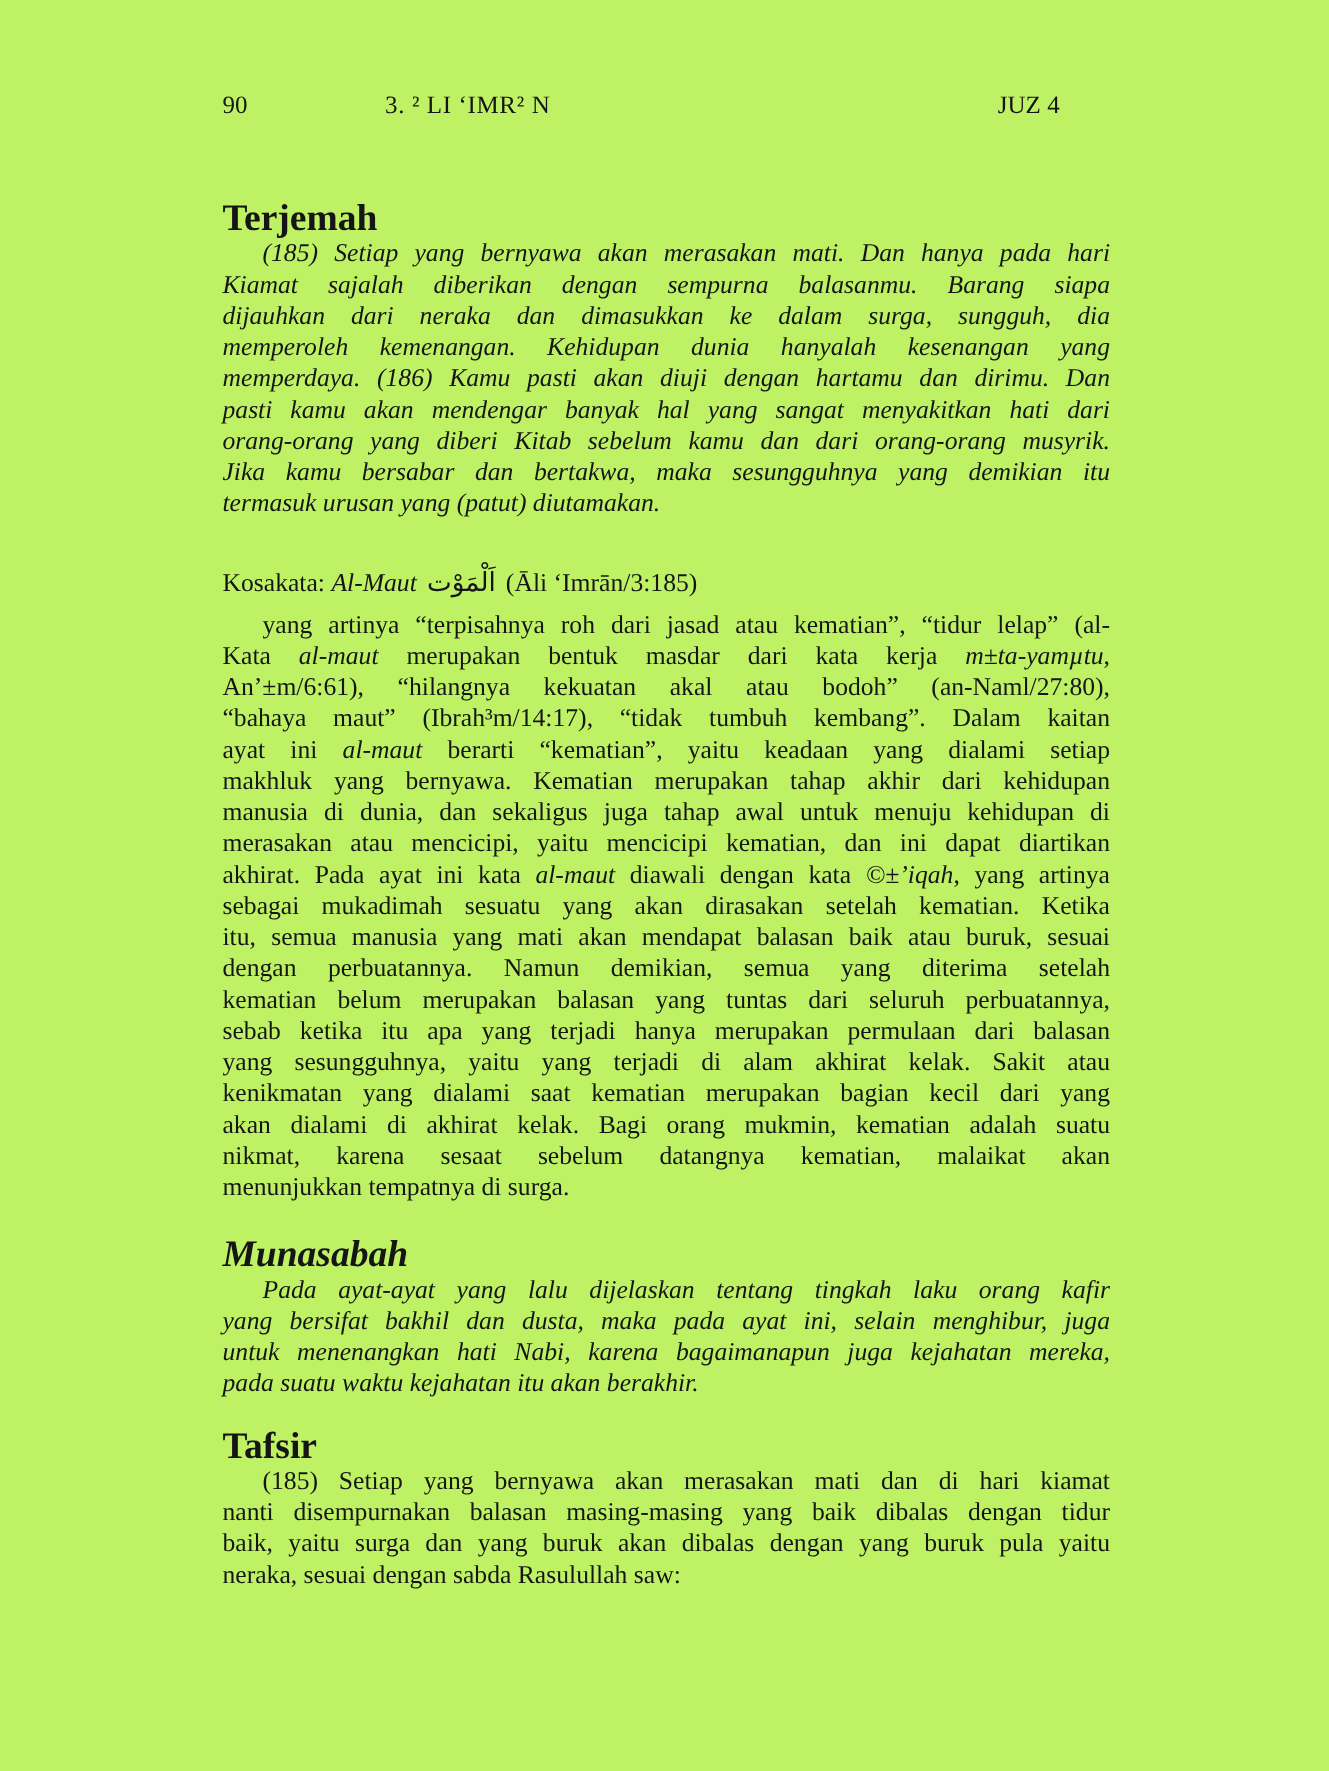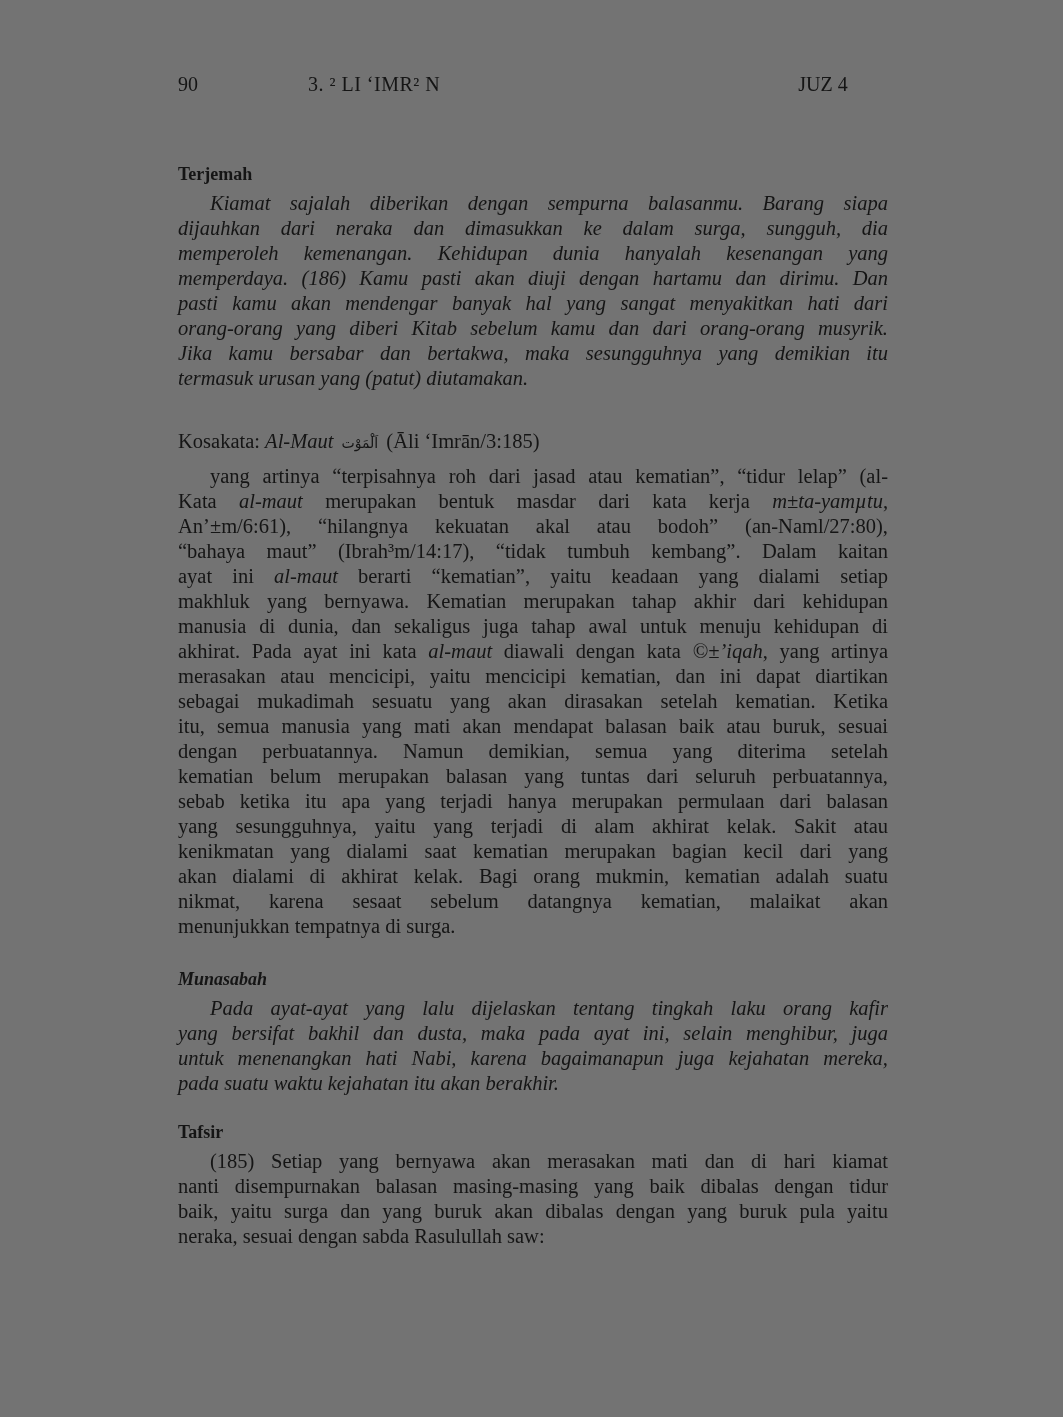--- a/index.html
+++ b/index.html
@@ -1,38 +1,38 @@
 <!DOCTYPE html>
 <html><head>
 <meta charset="utf-8">
 <style>
   html, body { margin: 0; padding: 0; background: #ffffff; }
   .page {
     position: relative;
     width: 1063px;
     height: 1417px;
     box-sizing: border-box;
-    background: #737373;
+    background: #bef264;
     color: #151515;
     font-family: "Liberation Serif", serif;
     padding: 72px 175px 0 178px;
     overflow: hidden;
   }
   .running-header {
     display: flex;
     align-items: baseline;
     font-size: 20px;
     line-height: 24px;
   }
   .rh-left  { width: 130px; text-align: left; }
   .rh-center{ flex: 1; text-align: left; letter-spacing: 0.5px; }
   .rh-right { width: 130px; text-align: center; }
 
   .section-heading {
-    font-size: 18px;
+    font-size: 30px;
     line-height: 25px;
     font-weight: bold;
     margin: 0 0 4px 0;
   }
   .sec-terjemah  { margin-top: 66px; }
   .sec-kosakata  { margin-top: 38px; }
   .sec-munasabah { margin-top: 28px; font-style: italic; }
   .sec-tafsir    { margin-top: 24px; }
 
   .lines { font-size: 20.5px; line-height: 25px; }
@@ -47,40 +47,41 @@
 
   .kosakata-line {
     font-size: 20.5px;
     line-height: 25px;
     margin: 0 0 8px 0;
   }
   .kosakata-label { font-weight: normal; }
   .kosakata-term  { font-style: italic; }
   .arabic-word {
     font-family: "DejaVu Sans", sans-serif;
-    font-size: 14px;
+    font-size: 21px;
     direction: rtl;
     unicode-bidi: embed;
     padding: 0 3px;
   }
 </style>
 </head>
 <body>
 
 <div class="page">
 
   <div class="running-header">
     <span class="rh-left">90</span>
     <span class="rh-center">3. ²  LI ‘IMR²  N</span>
     <span class="rh-right">JUZ 4</span>
   </div>
 
   <div class="sec-terjemah">
     <div class="section-heading">Terjemah</div>
     <div class="lines italic-block">
+        <div class="line"><span>(185) Setiap yang bernyawa akan merasakan mati. Dan hanya pada hari</span></div>
         <div class="line"><span>Kiamat sajalah diberikan dengan sempurna balasanmu. Barang siapa</span></div>
         <div class="line"><span>dijauhkan dari neraka dan dimasukkan ke dalam surga, sungguh, dia</span></div>
         <div class="line"><span>memperoleh kemenangan. Kehidupan dunia hanyalah kesenangan yang</span></div>
         <div class="line"><span>memperdaya. (186) Kamu pasti akan diuji dengan hartamu dan dirimu. Dan</span></div>
         <div class="line"><span>pasti kamu akan mendengar banyak hal yang sangat menyakitkan hati dari</span></div>
         <div class="line"><span>orang-orang yang diberi Kitab sebelum kamu dan dari orang-orang musyrik.</span></div>
         <div class="line"><span>Jika kamu bersabar dan bertakwa, maka sesungguhnya yang demikian itu</span></div>
         <div class="line last"><span>termasuk urusan yang (patut) diutamakan.</span></div>
       </div>
   </div>
@@ -93,22 +94,22 @@
       <span>(Āli ‘Imrān/3:185)</span>
     </div>
     <div class="lines">
         <div class="line"><span>yang artinya “terpisahnya roh dari jasad atau kematian”, “tidur lelap” (al-</span></div>
         <div class="line"><span>Kata </span><i>al-maut</i><span> merupakan bentuk masdar dari kata kerja </span><i>m±ta-yamµtu</i><span>,</span></div>
         <div class="line"><span>An’±m/6:61), “hilangnya kekuatan akal atau bodoh” (an-Naml/27:80),</span></div>
         <div class="line"><span>“bahaya maut” (Ibrah³m/14:17), “tidak tumbuh kembang”. Dalam kaitan</span></div>
         <div class="line"><span>ayat ini </span><i>al-maut</i><span> berarti “kematian”, yaitu keadaan yang dialami setiap</span></div>
         <div class="line"><span>makhluk yang bernyawa. Kematian merupakan tahap akhir dari kehidupan</span></div>
         <div class="line"><span>manusia di dunia, dan sekaligus juga tahap awal untuk menuju kehidupan di</span></div>
+        <div class="line"><span>merasakan atau mencicipi, yaitu mencicipi kematian, dan ini dapat diartikan</span></div>
         <div class="line"><span>akhirat. Pada ayat ini kata </span><i>al-maut</i><span> diawali dengan kata </span><i>©±’iqah</i><span>, yang artinya</span></div>
-        <div class="line"><span>merasakan atau mencicipi, yaitu mencicipi kematian, dan ini dapat diartikan</span></div>
         <div class="line"><span>sebagai mukadimah sesuatu yang akan dirasakan setelah kematian. Ketika</span></div>
         <div class="line"><span>itu, semua manusia yang mati akan mendapat balasan baik atau buruk, sesuai</span></div>
         <div class="line"><span>dengan perbuatannya. Namun demikian, semua yang diterima setelah</span></div>
         <div class="line"><span>kematian belum merupakan balasan yang tuntas dari seluruh perbuatannya,</span></div>
         <div class="line"><span>sebab ketika itu apa yang terjadi hanya merupakan permulaan dari balasan</span></div>
         <div class="line"><span>yang sesungguhnya, yaitu yang terjadi di alam akhirat kelak. Sakit atau</span></div>
         <div class="line"><span>kenikmatan yang dialami saat kematian merupakan bagian kecil dari yang</span></div>
         <div class="line"><span>akan dialami di akhirat kelak. Bagi orang mukmin, kematian adalah suatu</span></div>
         <div class="line"><span>nikmat, karena sesaat sebelum datangnya kematian, malaikat akan</span></div>
         <div class="line last"><span>menunjukkan tempatnya di surga.</span></div>

